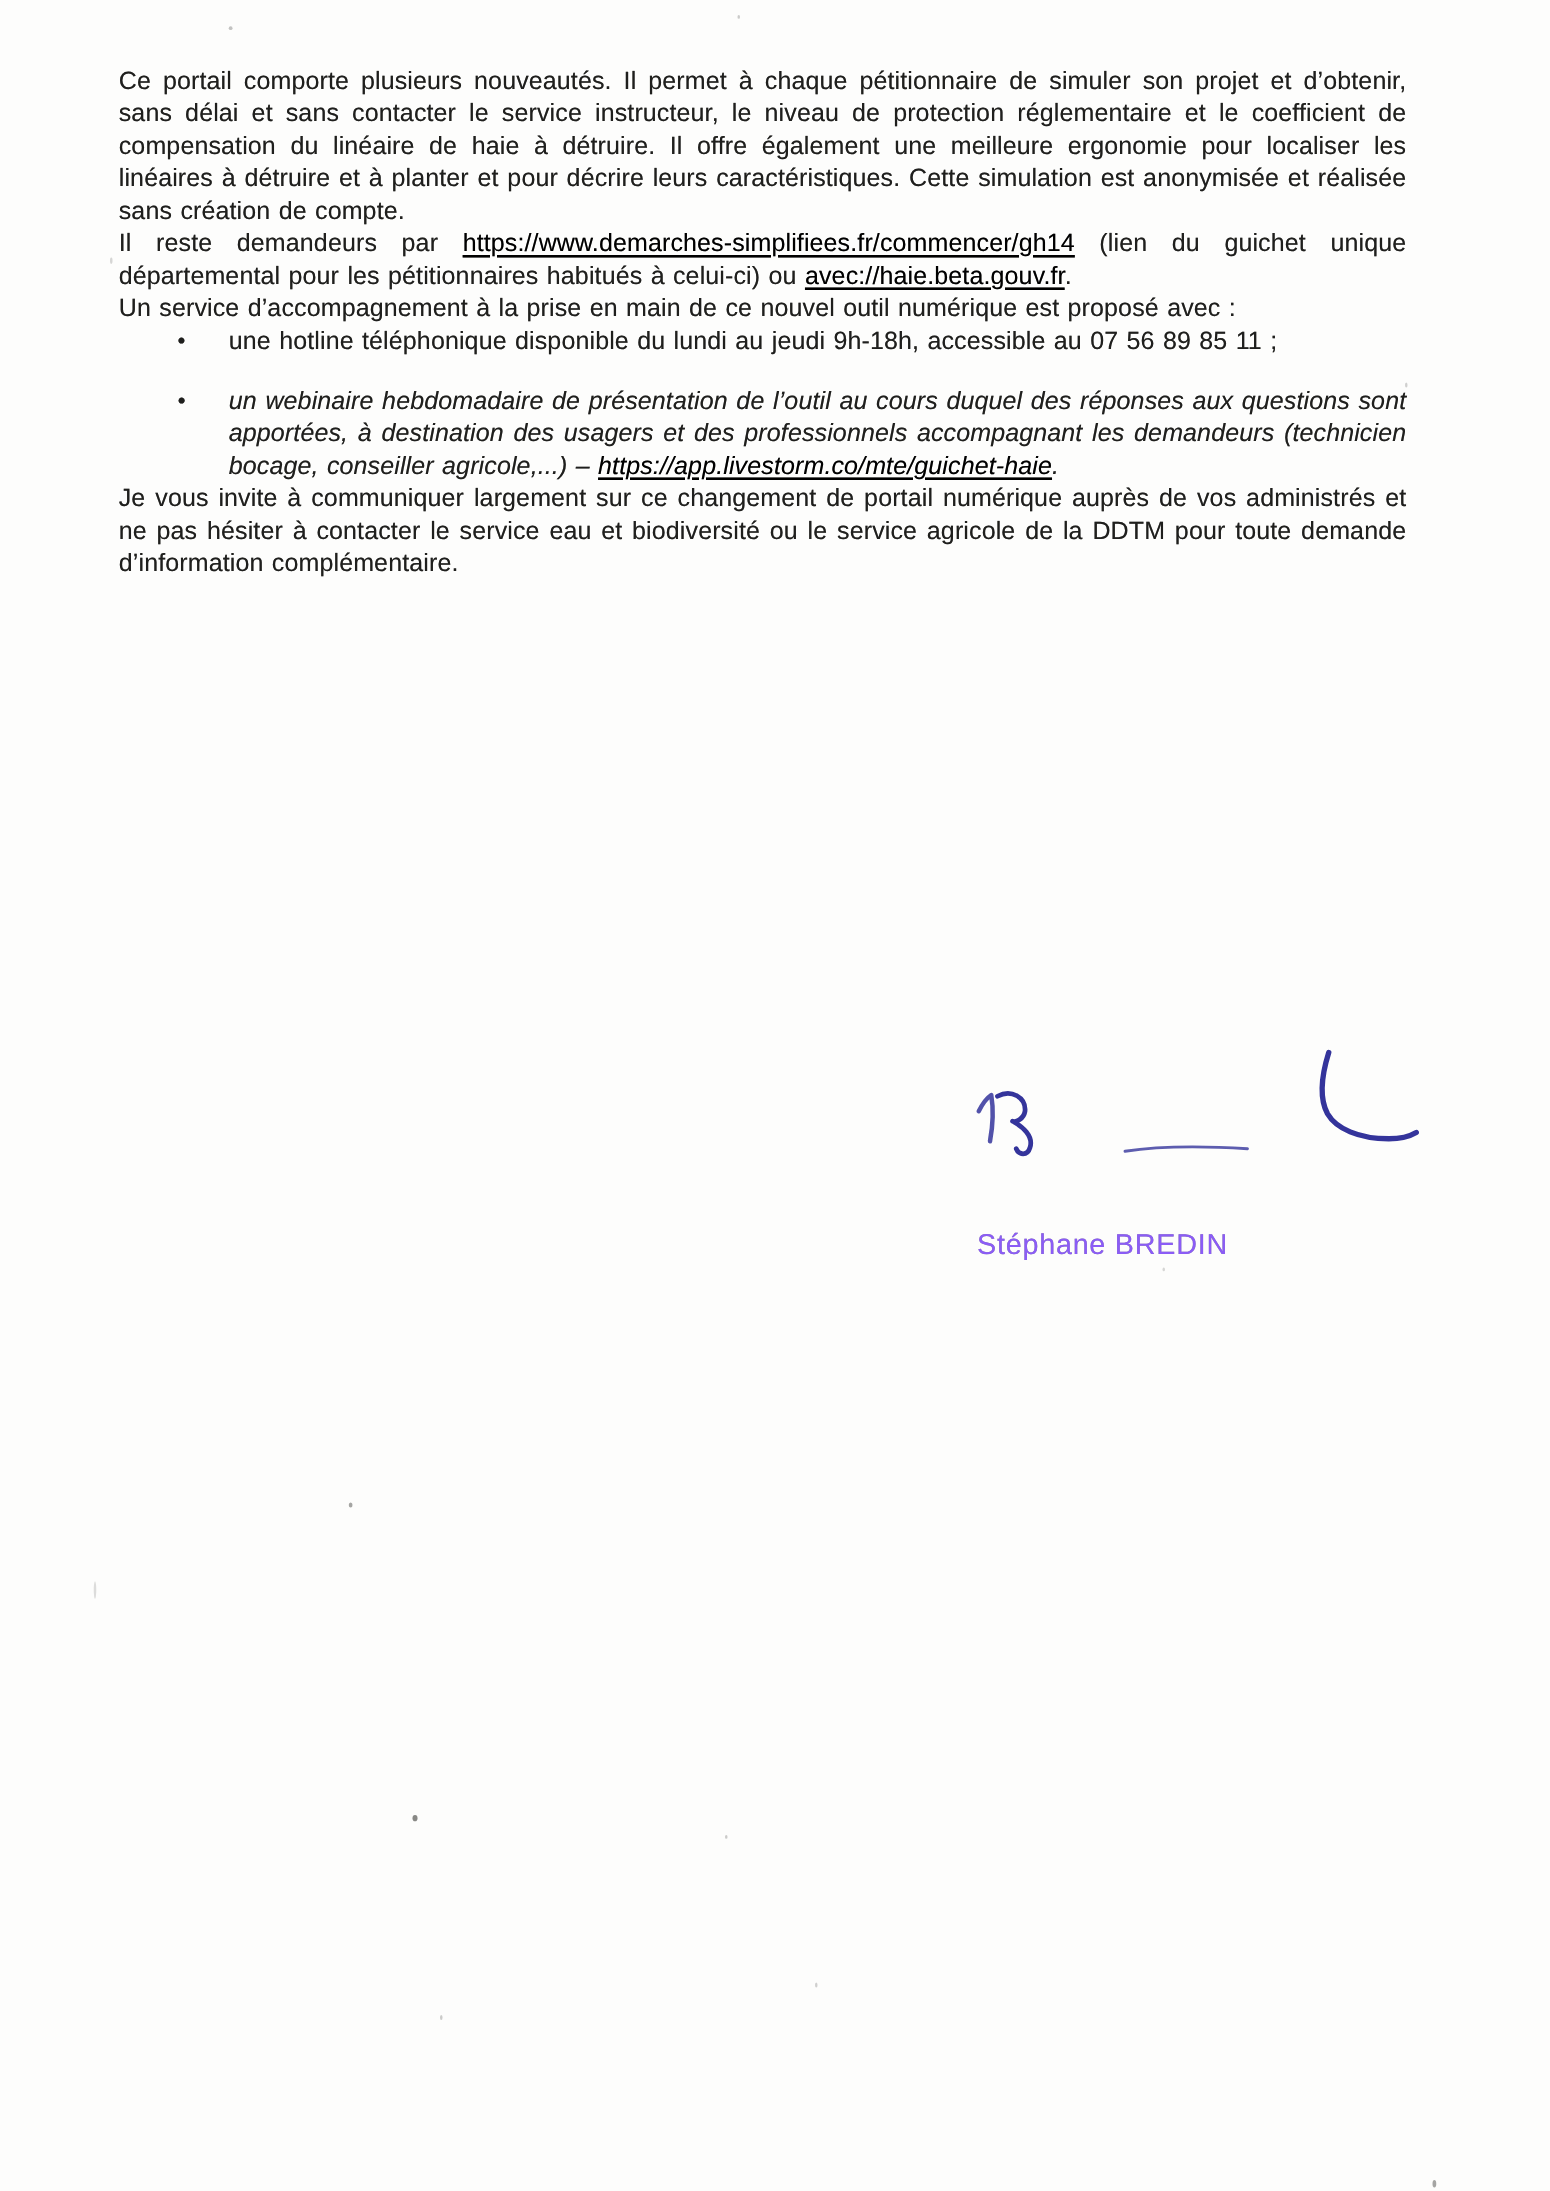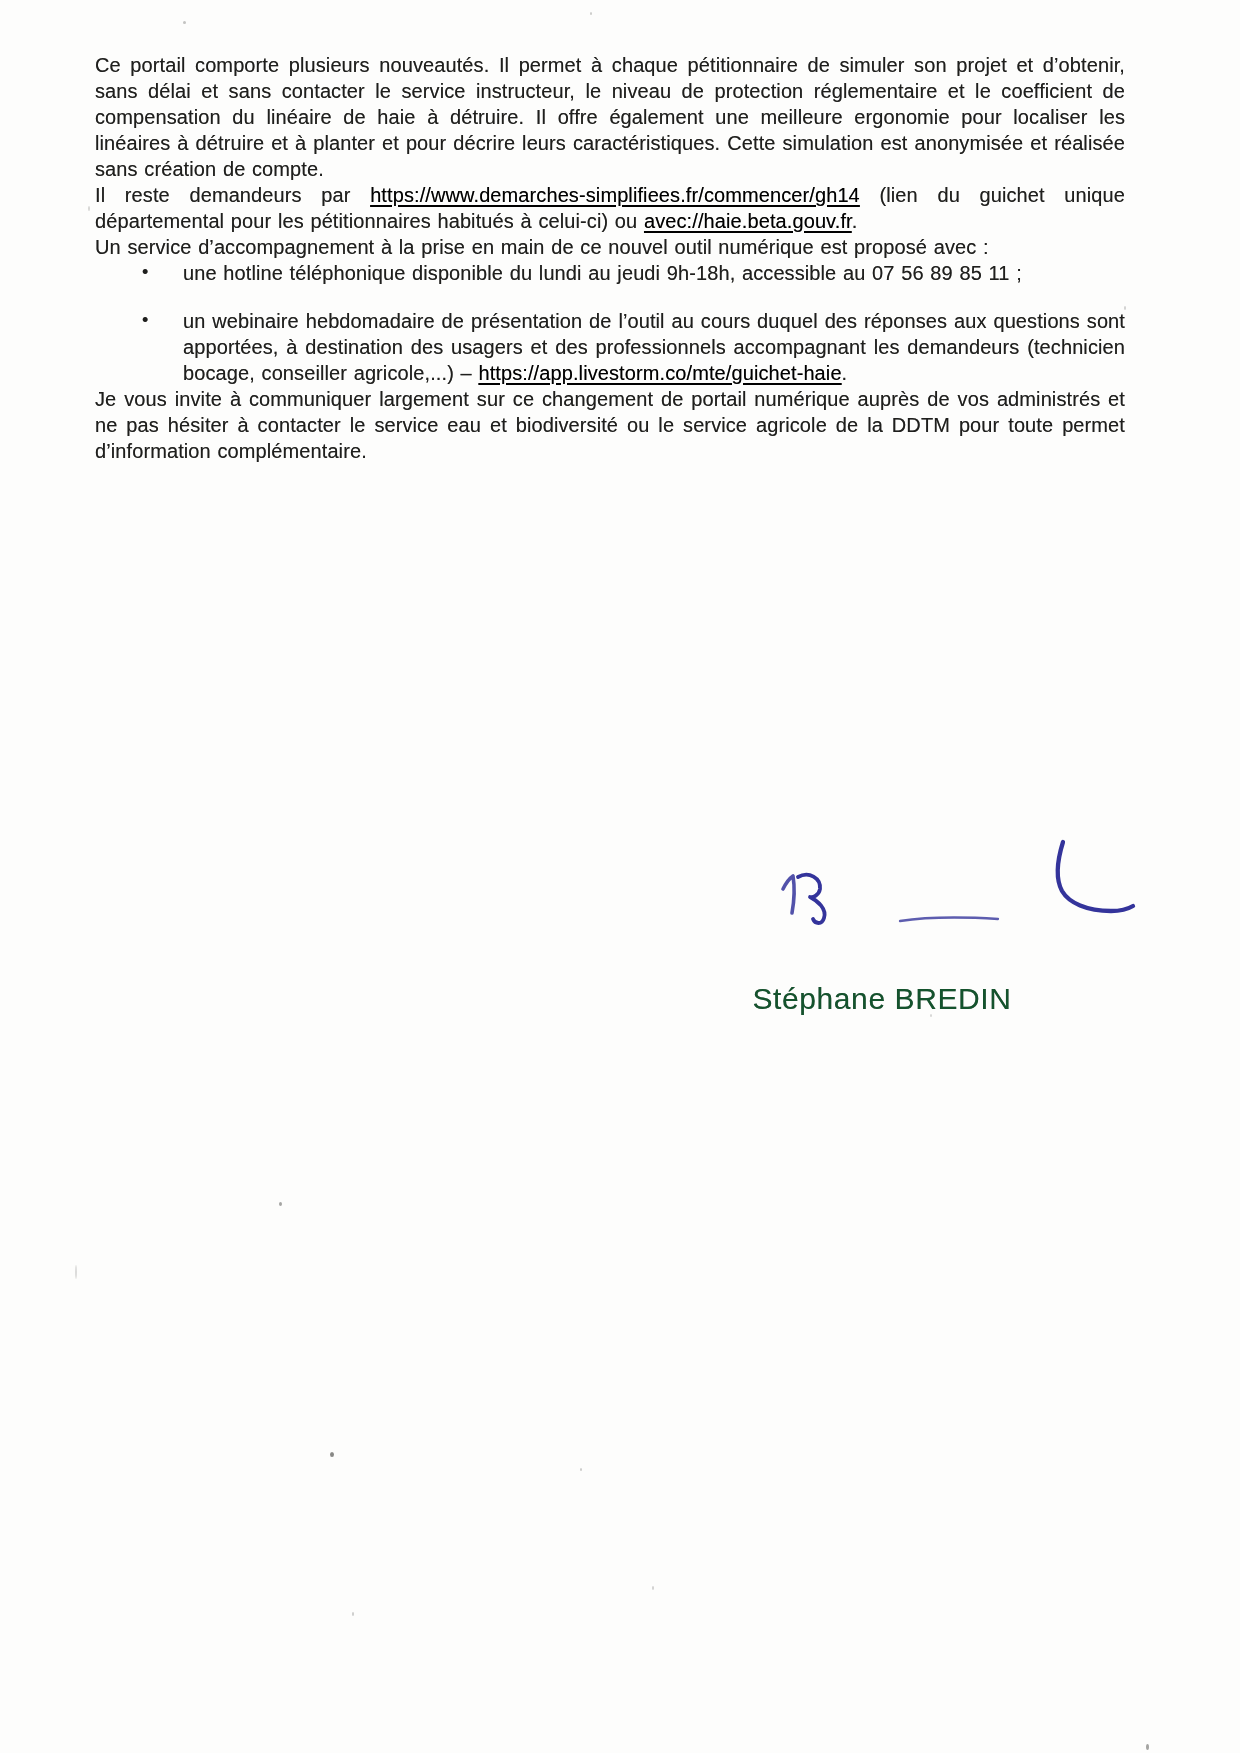--- a/index.html
+++ b/index.html
@@ -35,21 +35,21 @@
   .p-service   { margin-bottom: 21px; }
   .p-invite    { margin-top: 27px; }
   .p-plaquette { margin-top: 27px; }
   .p-link      { margin-top: 26px; }
   ul.bullets {
     margin: 0;
     padding: 0 0 0 88px;
     list-style: none;
   }
   ul.bullets li { position: relative; }
-  ul.bullets li + li { margin-top: 22px; }
+  ul.bullets li + li { margin-top: 22px; font-style: italic; }
   ul.bullets li::before {
     content: "\2022";
     position: absolute;
     left: -41px;
     top: -1px;
     font-size: 18px;
     color: #1f1f1d;
   }
   .doclink {
     color: #000000;
@@ -67,23 +67,23 @@
     width: 380px;
     height: 105px;
   }
   .signature-block svg { display: block; width: 380px; height: 105px; }
   .signatory-name {
     position: absolute;
     left: 882px;
     top: 982px;
     transform: translateX(-50%);
     white-space: nowrap;
-    font-size: 30px;
+    font-size: 23px;
     letter-spacing: 0.6px;
-    color: #14532d;
+    color: #8b5cf6;
     text-shadow: 0 0 0.4px rgba(40,40,38,0.5);
   }
   .speck {
     position: absolute;
     border-radius: 50%;
     pointer-events: none;
   }
 </style>
 </head>
 <body>
@@ -96,21 +96,21 @@
 
     <p class="p-access"><span>Il reste demandeurs par </span><a class="doclink">https://www.demarches-simplifiees.fr/commencer/gh14</a><span> (lien du guichet unique départemental pour les pétitionnaires habitués à celui-ci) ou </span><a class="doclink">avec://haie.beta.gouv.fr</a><span>.</span></p>
 
     <p class="p-service">Un service d’accompagnement à la prise en main de ce nouvel outil numérique est proposé avec :</p>
 
     <ul class="bullets">
       <li><span>une hotline téléphonique disponible du lundi au jeudi 9h-18h, accessible au 07 56 89 85 11 ;</span></li>
       <li><span>un webinaire hebdomadaire de présentation de l’outil au cours duquel des réponses aux questions sont apportées, à destination des usagers et des professionnels accompagnant les demandeurs (technicien bocage, conseiller agricole,...) – </span><a class="doclink">https://app.livestorm.co/mte/guichet-haie</a><span>.</span></li>
     </ul>
 
-    <p class="p-invite">Je vous invite à communiquer largement sur ce changement de portail numérique auprès de vos administrés et ne pas hésiter à contacter le service eau et biodiversité ou le service agricole de la DDTM pour toute permet d’information complémentaire.</p>
+    <p class="p-invite">Je vous invite à communiquer largement sur ce changement de portail numérique auprès de vos administrés et ne pas hésiter à contacter le service eau et biodiversité ou le service agricole de la DDTM pour toute demande d’information complémentaire.</p>
 
 
 
   </div>
 
   <div class="signature-block">
     <svg viewBox="0 0 380 105" fill="none" stroke="#34349b" stroke-linecap="round" stroke-linejoin="round">
 
       <path d="M13,57 C16,51 20,46 23,44 C25,56 24,70 22,81" stroke-width="3.6" opacity="0.85"></path>
 

